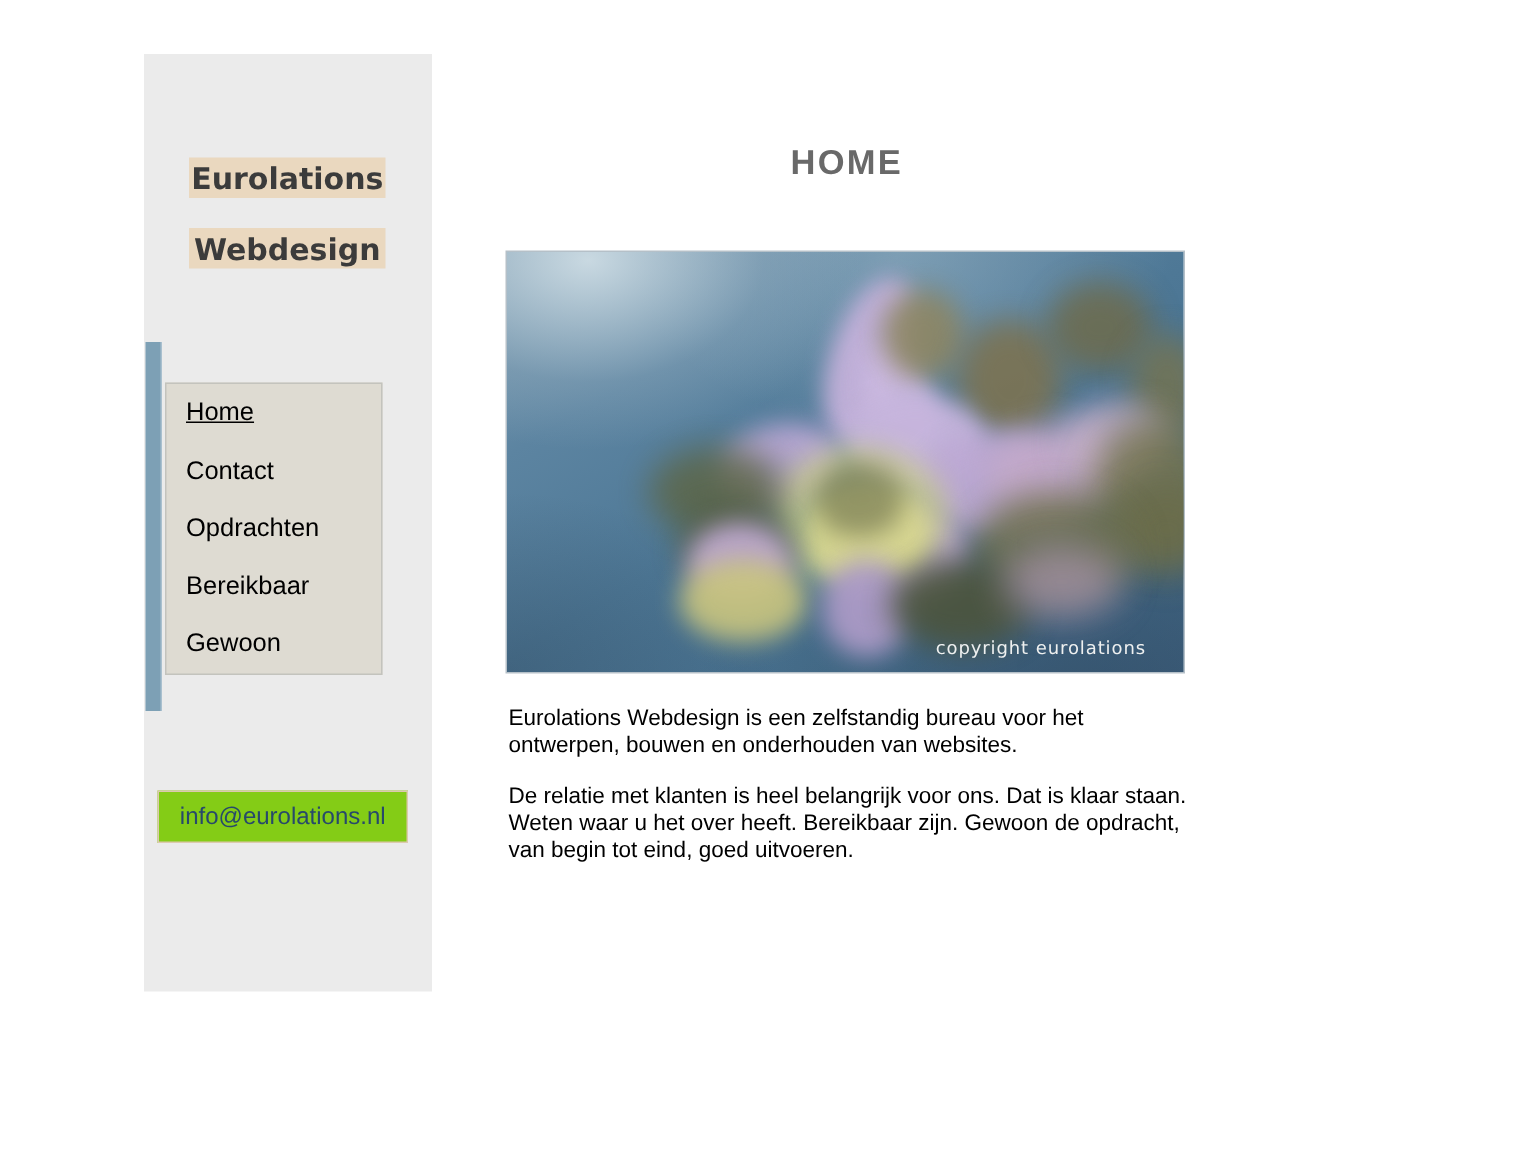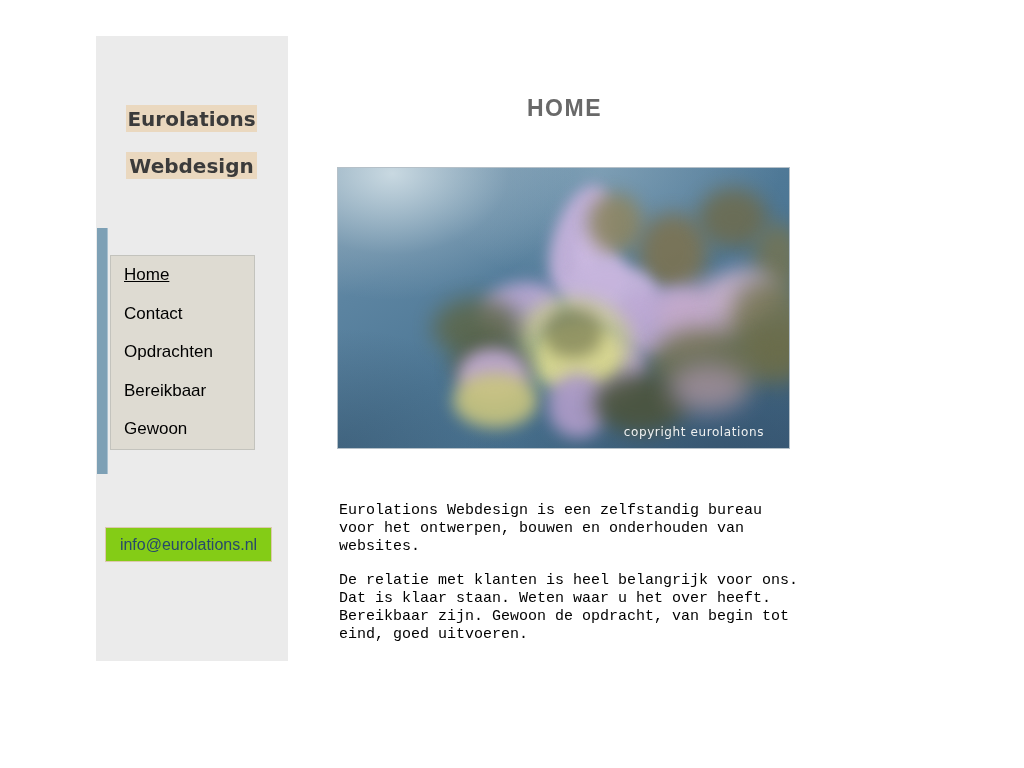--- a/index.html
+++ b/index.html
@@ -36,21 +36,21 @@
       radial-gradient(260px 180px at 12% 2%, rgba(210,224,231,0.9), rgba(150,175,192,0.35) 45%, transparent 70%),
       radial-gradient(300px 200px at 58% 0%, rgba(160,185,200,0.5), transparent 60%),
       radial-gradient(400px 300px at 85% 108%, rgba(35,55,75,0.4), transparent 65%),
       radial-gradient(300px 200px at 0% 100%, rgba(35,55,75,0.3), transparent 60%),
       linear-gradient(150deg, #7e9db2 0%, #5c84a1 25%, #4e7896 50%, #47708e 75%, #416584 100%);
     padding-left: 25px;
   }
   .blob { position:absolute; border-radius:50%; }
   .copyright { position:absolute; right:25px; bottom:9px; color:#eef0f0;
                font-size:12px; letter-spacing:0.6px; font-family:"DejaVu Sans", sans-serif; }
-  .content-text { left:339px; top:466px; width:460px;font-family:Liberation Mono, monospace; }
+  .content-text { left:339px; top:434px; width:460px; }
   .content-text p { font-size:15px; line-height:18px; color:#000; margin:0 0 16px 0; }
 </style>
 </head>
 <body>
 
 <div class="abs sidebar">
   <div class="abs accent-bar"></div>
 
   <div class="abs logo-box l1">
     <span>Eurolations</span>

